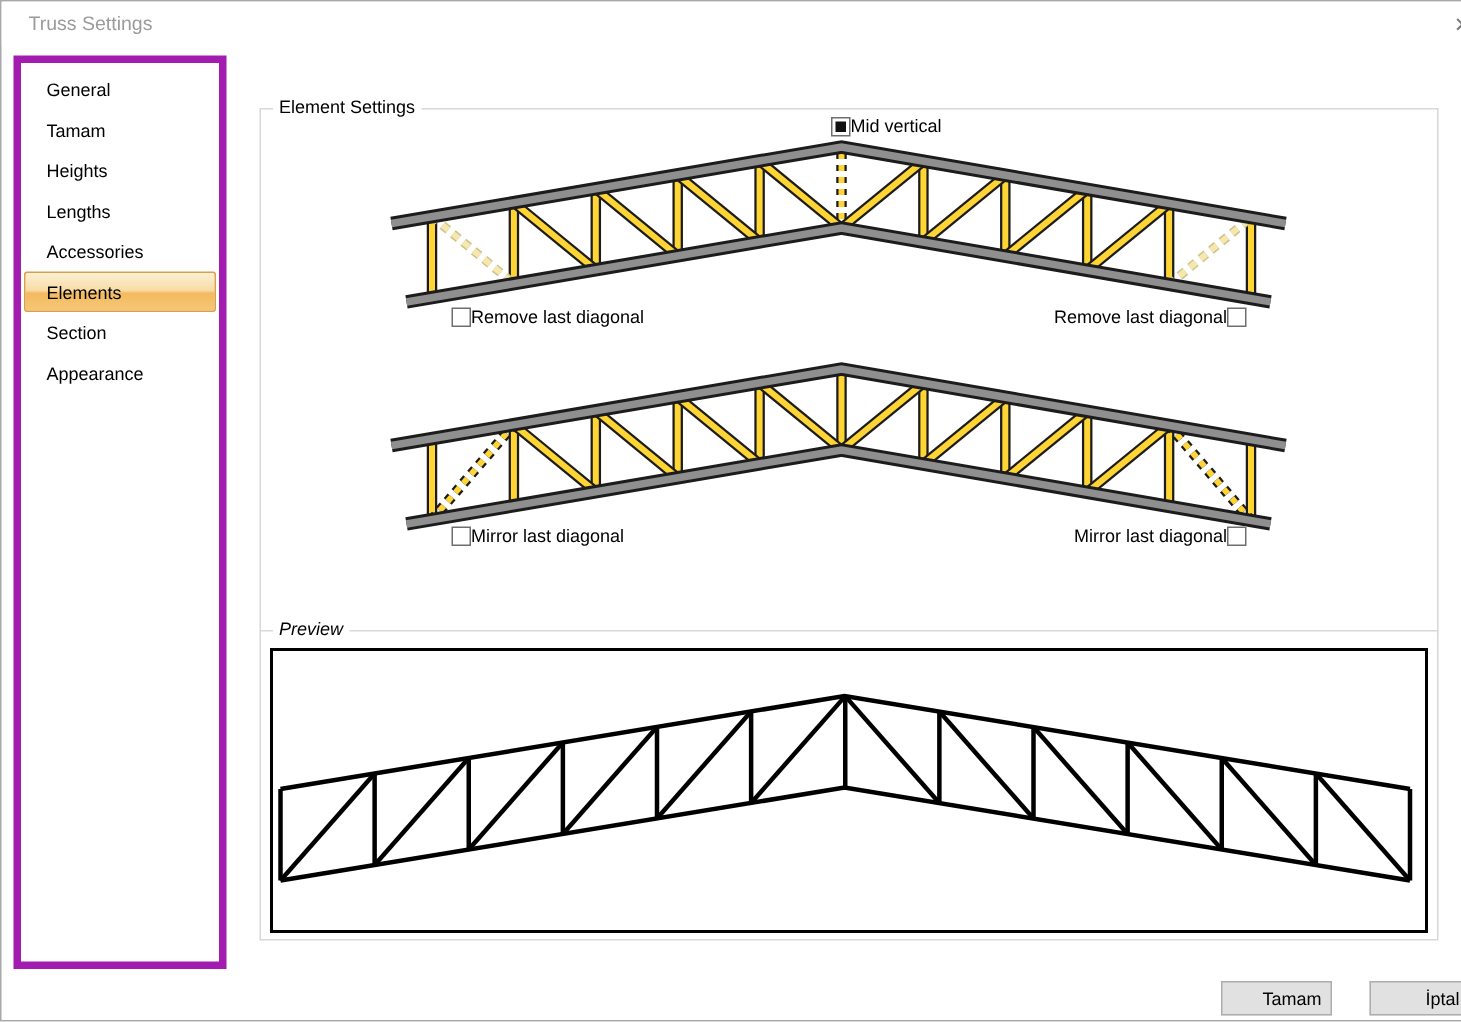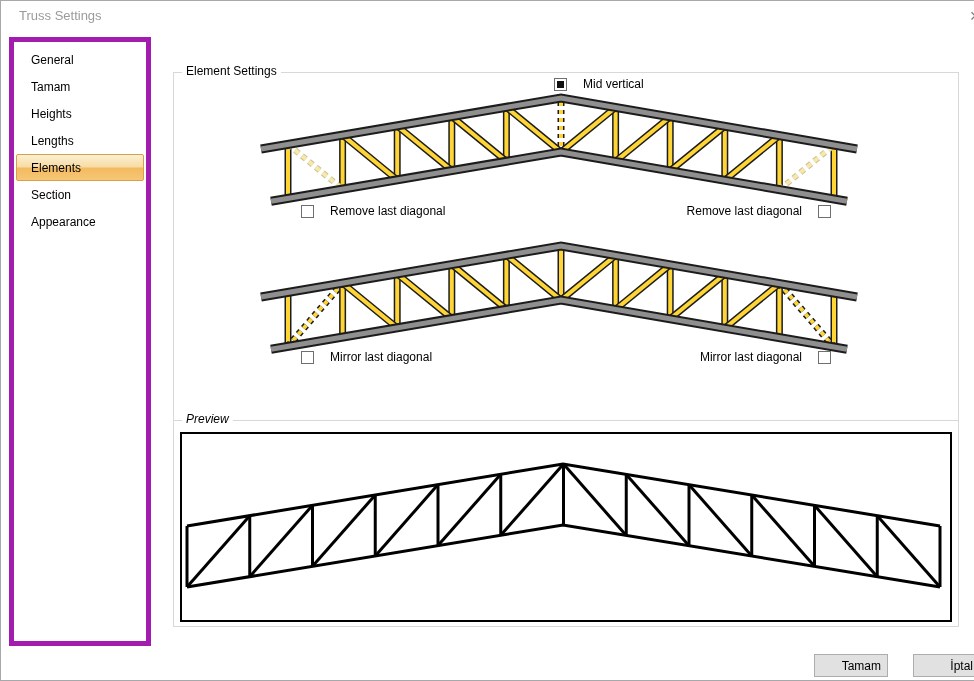--- a/index.html
+++ b/index.html
@@ -18,21 +18,21 @@
     border:1px solid #d9a04b;border-radius:2px;}
   .groupbox{position:absolute;border:1px solid #d8d8d8;background:#fff;}
   .groupbox .gb-label{position:absolute;top:-9px;left:8px;background:#fff;
     padding:0 4px;font-size:12px;color:#000;}
   #grp-elements{left:172px;top:71px;width:784px;height:349px;}
   #grp-preview{left:172px;top:419px;width:784px;height:205px;font-style:italic;}
   .preview-canvas{position:absolute;left:6px;top:11px;width:768px;height:186px;
     border:2px solid #000;background:#fff;box-sizing:content-box;}
   #truss-overlay{position:absolute;left:0;top:0;width:972px;height:679px;
     pointer-events:none;z-index:5;}
-  .cb-row{position:absolute;display:flex;align-items:center;gap:16px;z-index:6;font-size:12px;}
+  .cb-row{position:absolute;display:flex;align-items:center;gap:0;z-index:6;font-size:12px;}
   .cb{position:relative;display:inline-block;width:13px;height:13px;background:#fff;
     border:1px solid #6e6e6e;box-sizing:border-box;flex:0 0 auto;}
   .cb.filled::after{content:'';position:absolute;left:2px;top:2px;right:2px;bottom:2px;background:#111;}
   .cb-label{color:#000;white-space:nowrap;}
   .btn{position:absolute;height:23px;background:#e1e1e1;border:1px solid #adadad;
     font-size:12px;font-family:"Liberation Sans",sans-serif;color:#000;text-align:right;
     line-height:21px;box-sizing:border-box;}
   #btn-ok{left:813px;top:653px;width:74px;}
   #btn-cancel{left:895px;top:653px;width:67px;margin-left:17px;}
 </style>
@@ -44,20 +44,21 @@
   <div class="titlebar">
     <span class="title">Truss Settings</span>
     <span class="close-btn">✕</span>
   </div>
 
   <div class="sidebar" id="sidebar">
       <div class="side-item">General</div>
       <div class="side-item">Tamam</div>
       <div class="side-item">Heights</div>
       <div class="side-item">Lengths</div>
+      <div class="side-item">Accessories</div>
       <div class="side-item sel">Elements</div>
       <div class="side-item">Section</div>
       <div class="side-item">Appearance</div>
     </div>
 
   <div class="groupbox" id="grp-elements">
     <span class="gb-label">Element Settings</span>
   </div>
 
   <div class="groupbox" id="grp-preview">

